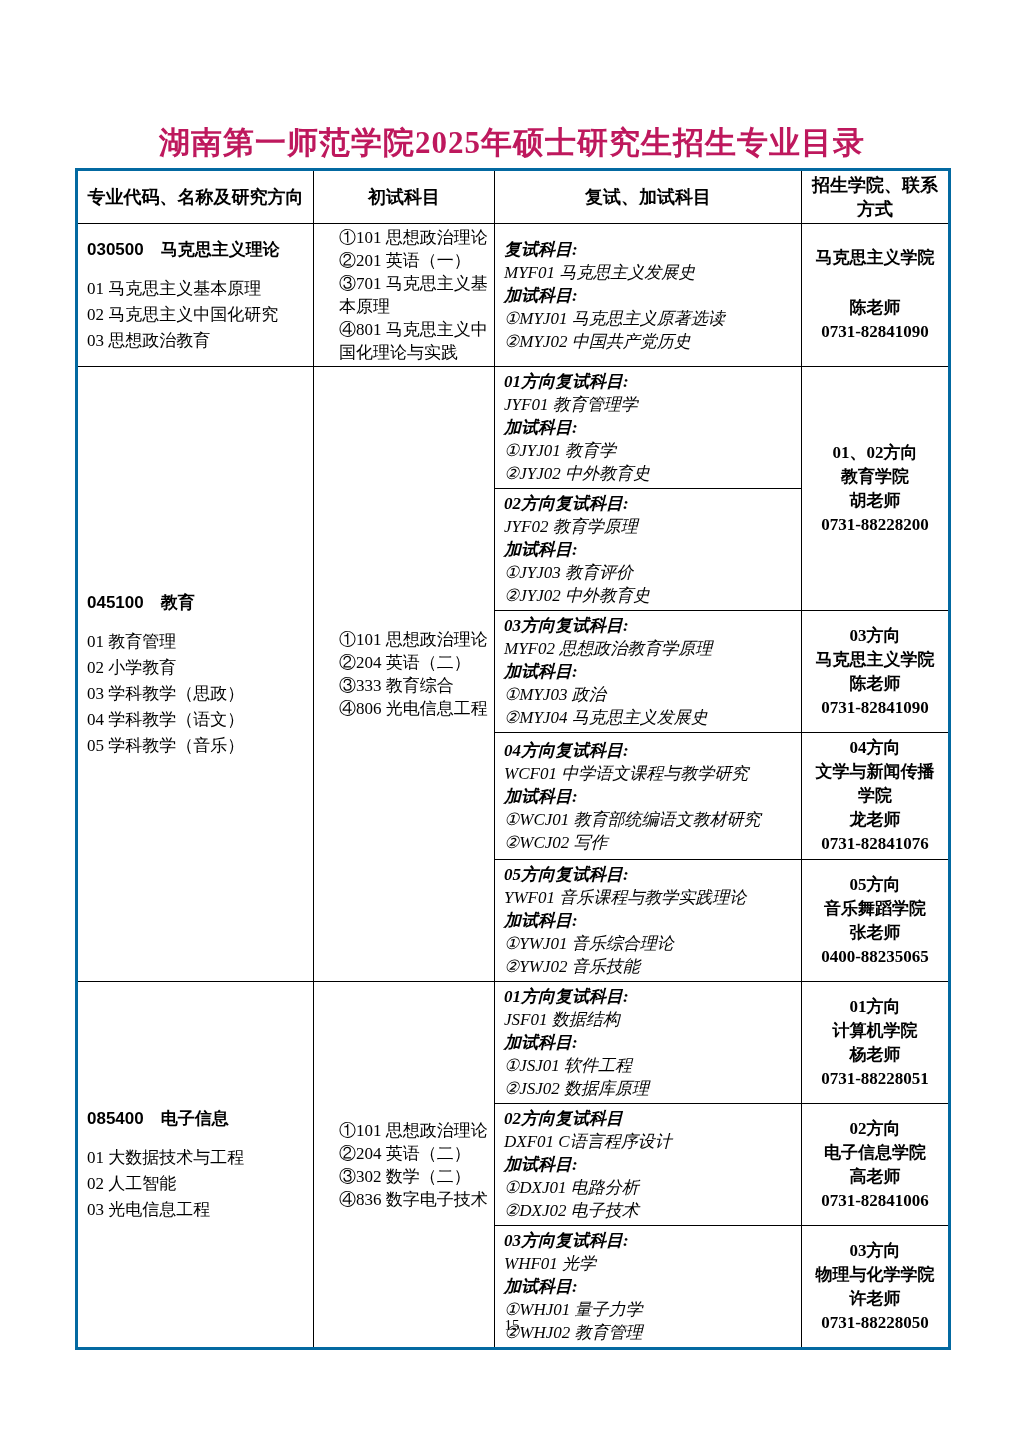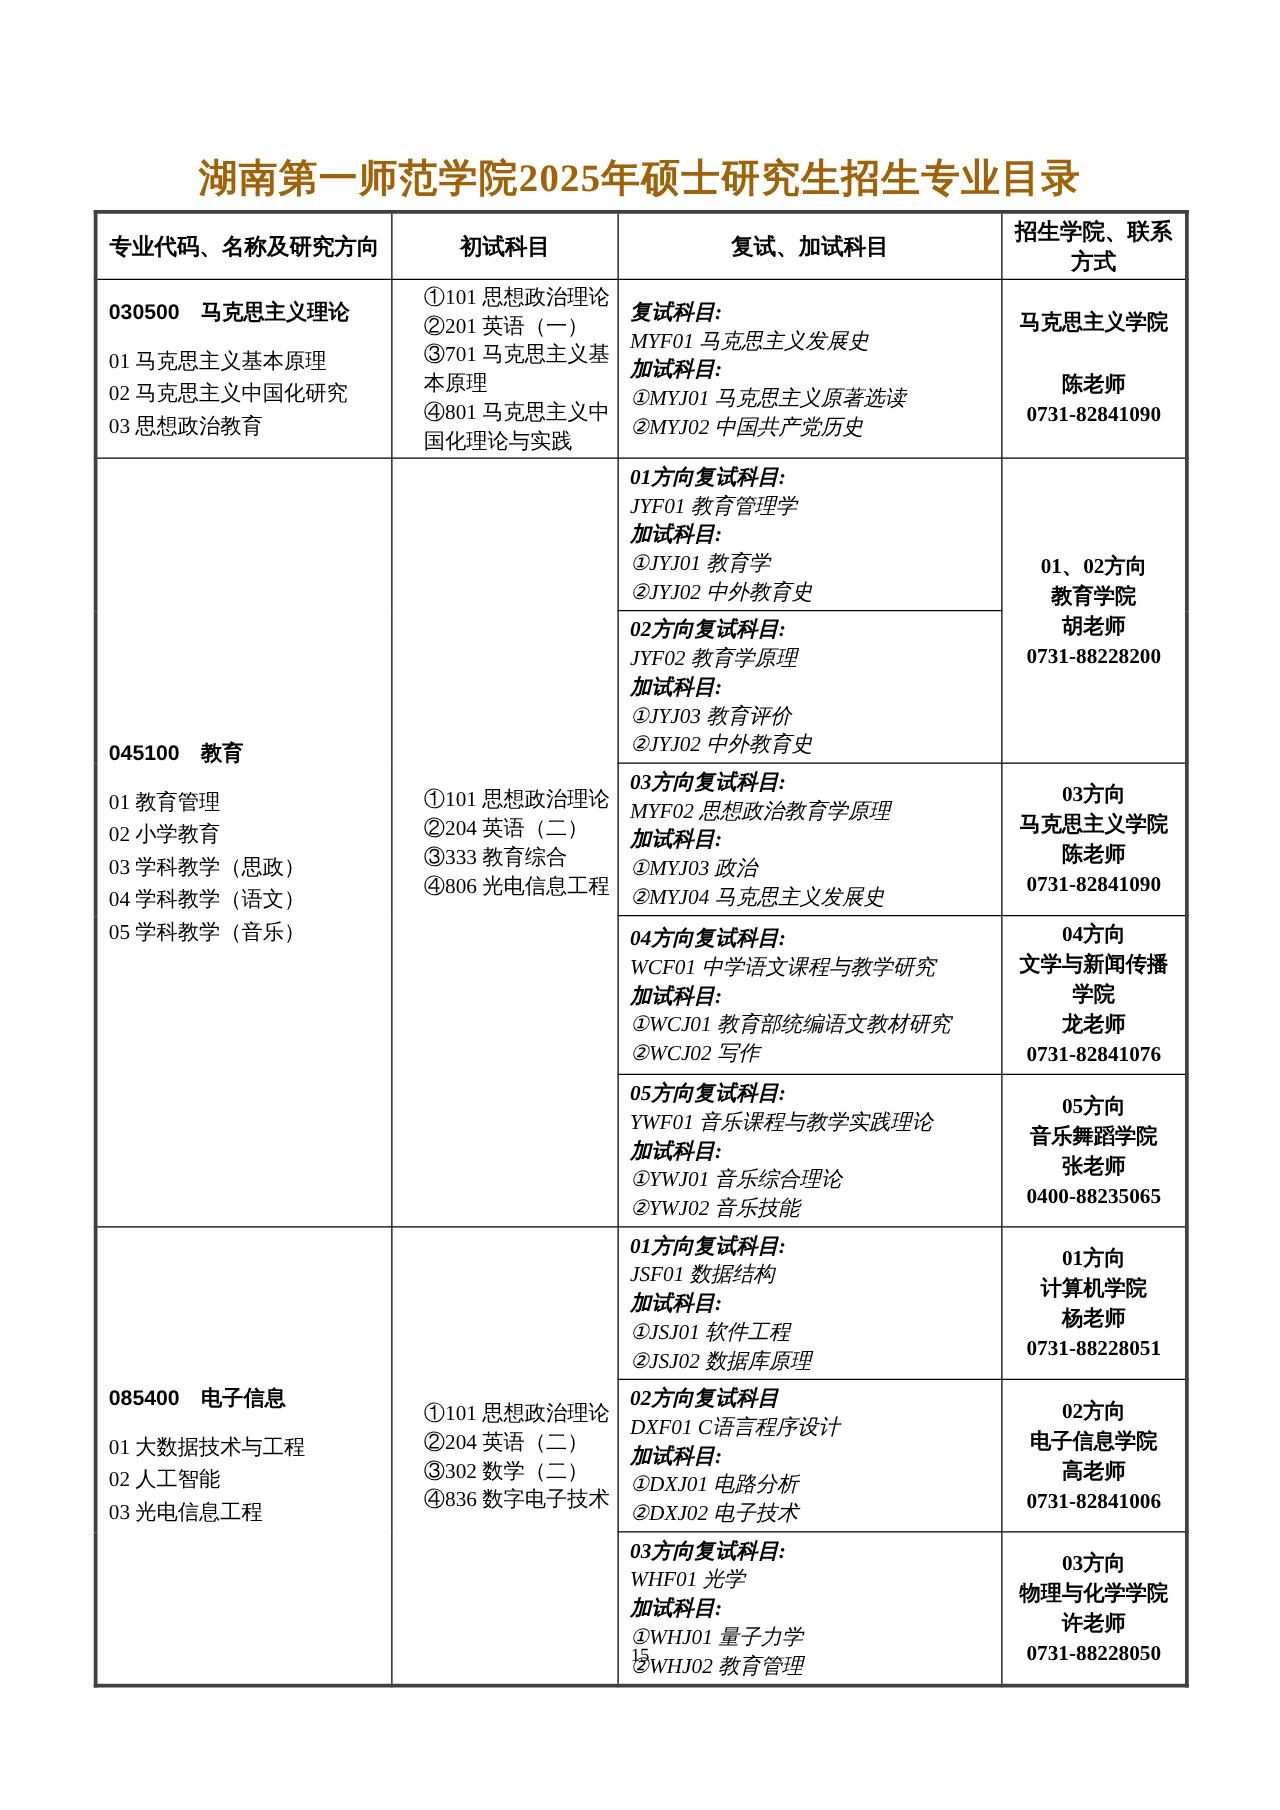--- a/index.html
+++ b/index.html
@@ -3,26 +3,26 @@
 <meta charset="utf-8">
 <style>
   html,body { margin:0; padding:0; background:#e8e8e8; }
   .page {
     position:relative; width:1024px; height:1448px; margin:0 auto;
     background:#ffffff; overflow:hidden; color:#000;
   }
   .doc-title {
     position:absolute; top:122px; left:0; right:0;
     text-align:center; font-family:"Liberation Serif","DejaVu Serif",serif;
-    font-weight:bold; font-size:31px; letter-spacing:1px; color:#a16207;
+    font-weight:bold; font-size:31px; letter-spacing:1px; color:#be185d;
   }
   table.catalog {
     position:absolute; left:75px; top:168px; width:873px;
     border-collapse:collapse; table-layout:fixed;
-    border:3px solid #404040;
+    border:3px solid #0369a1;
   }
   table.catalog th, table.catalog td {
     border:1px solid #000; box-sizing:border-box; vertical-align:middle;
   }
   th {
     font-family:"Liberation Sans","DejaVu Sans",sans-serif;
     font-weight:bold; font-size:18px; text-align:center;
     padding:2px 6px; line-height:24px;
   }
   td {

